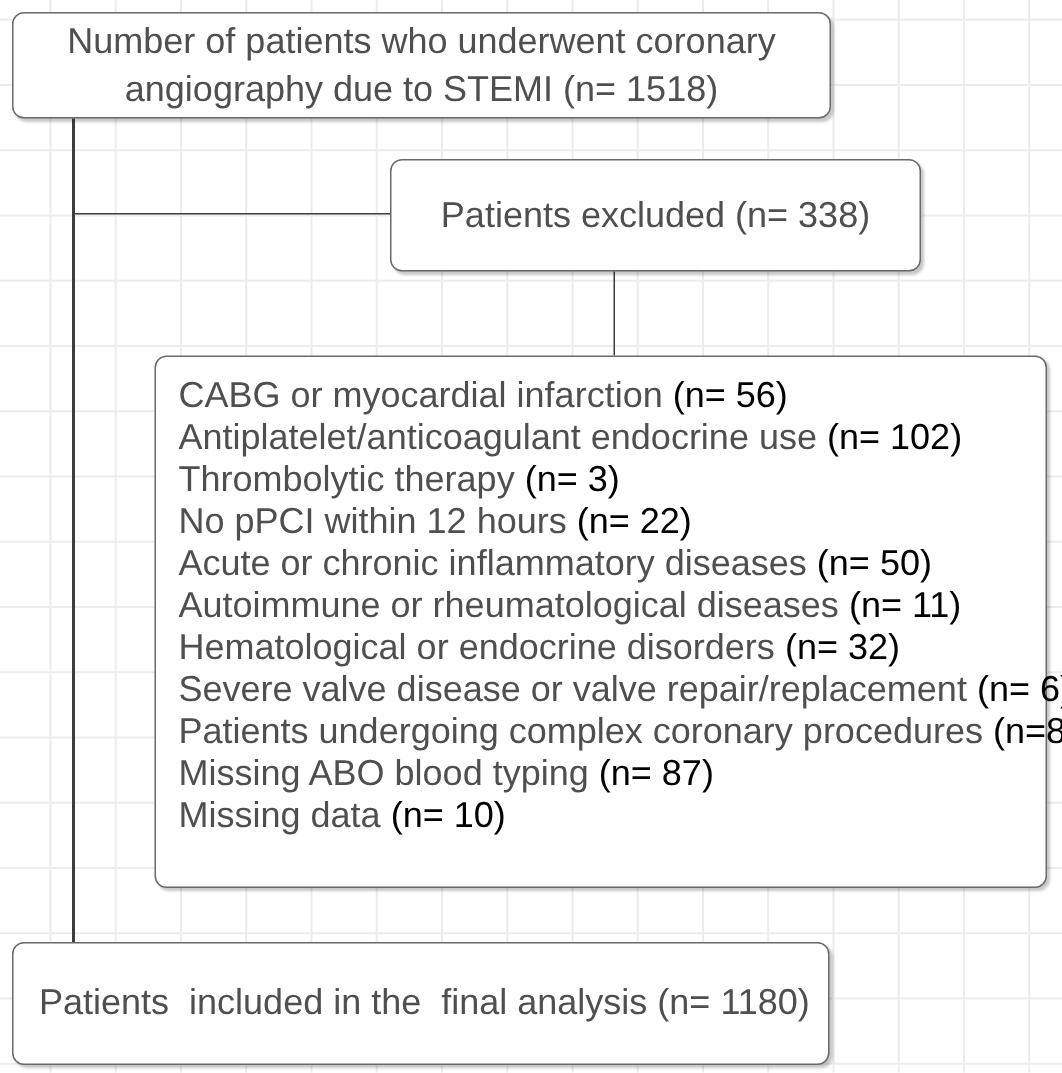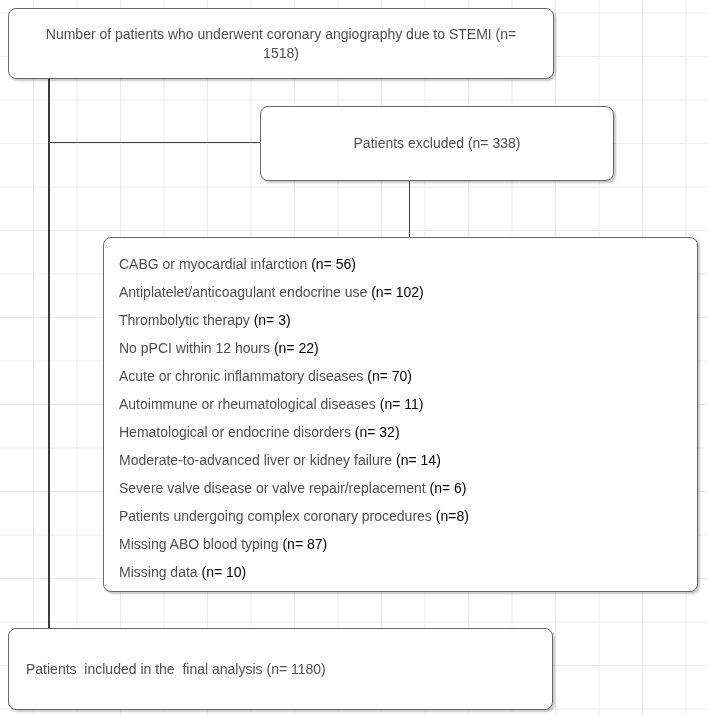--- a/index.html
+++ b/index.html
@@ -20,21 +20,21 @@
     background-position: 33px 12.5px;
   }
   .node {
     position: absolute;
     background: #ffffff;
     border: 1.4px solid #696969;
     border-radius: 8px;
     box-shadow: 2px 2px 2px rgba(0,0,0,0.22);
     box-sizing: border-box;
     color: #4f4f4f;
-    font-size: 14px;
+    font-size: 24px;
     line-height: 1.32;
   }
   .node.centered {
     display: flex;
     align-items: center;
     justify-content: center;
     text-align: center;
   }
   #top-box      { left: 8px;   top: 8px;   width: 546px; height: 71px; padding: 0 24px; }
   #excluded-box { left: 260px; top: 106px; width: 354px; height: 75px; }
@@ -74,24 +74,23 @@
 
 <div class="node centered" id="excluded-box">
   <span>Patients excluded (n= 338)</span>
 </div>
 
 <div class="node" id="list-box">
   <div class="exclusion-row"><span>CABG or myocardial infarction</span><span class="count">(n= 56)</span></div>
   <div class="exclusion-row"><span>Antiplatelet/anticoagulant endocrine use</span><span class="count">(n= 102)</span></div>
   <div class="exclusion-row"><span>Thrombolytic therapy</span><span class="count">(n= 3)</span></div>
   <div class="exclusion-row"><span>No pPCI within 12 hours</span><span class="count">(n= 22)</span></div>
-  <div class="exclusion-row"><span>Acute or chronic inflammatory diseases</span><span class="count">(n= 70)</span></div>
+  <div class="exclusion-row"><span>Acute or chronic inflammatory diseases</span><span class="count">(n= 50)</span></div>
   <div class="exclusion-row"><span>Autoimmune or rheumatological diseases</span><span class="count">(n= 11)</span></div>
   <div class="exclusion-row"><span>Hematological or endocrine disorders</span><span class="count">(n= 32)</span></div>
-  <div class="exclusion-row"><span>Moderate-to-advanced liver or kidney failure</span><span class="count">(n= 14)</span></div>
   <div class="exclusion-row"><span>Severe valve disease or valve repair/replacement</span><span class="count">(n= 6)</span></div>
   <div class="exclusion-row"><span>Patients undergoing complex coronary procedures</span><span class="count">(n=8)</span></div>
   <div class="exclusion-row"><span>Missing ABO blood typing</span><span class="count">(n= 87)</span></div>
   <div class="exclusion-row"><span>Missing data</span><span class="count">(n= 10)</span></div>
 </div>
 
 <div class="node" id="included-box">
   <span>Patients  included in the  final analysis (n= 1180)</span>
 </div>
 

